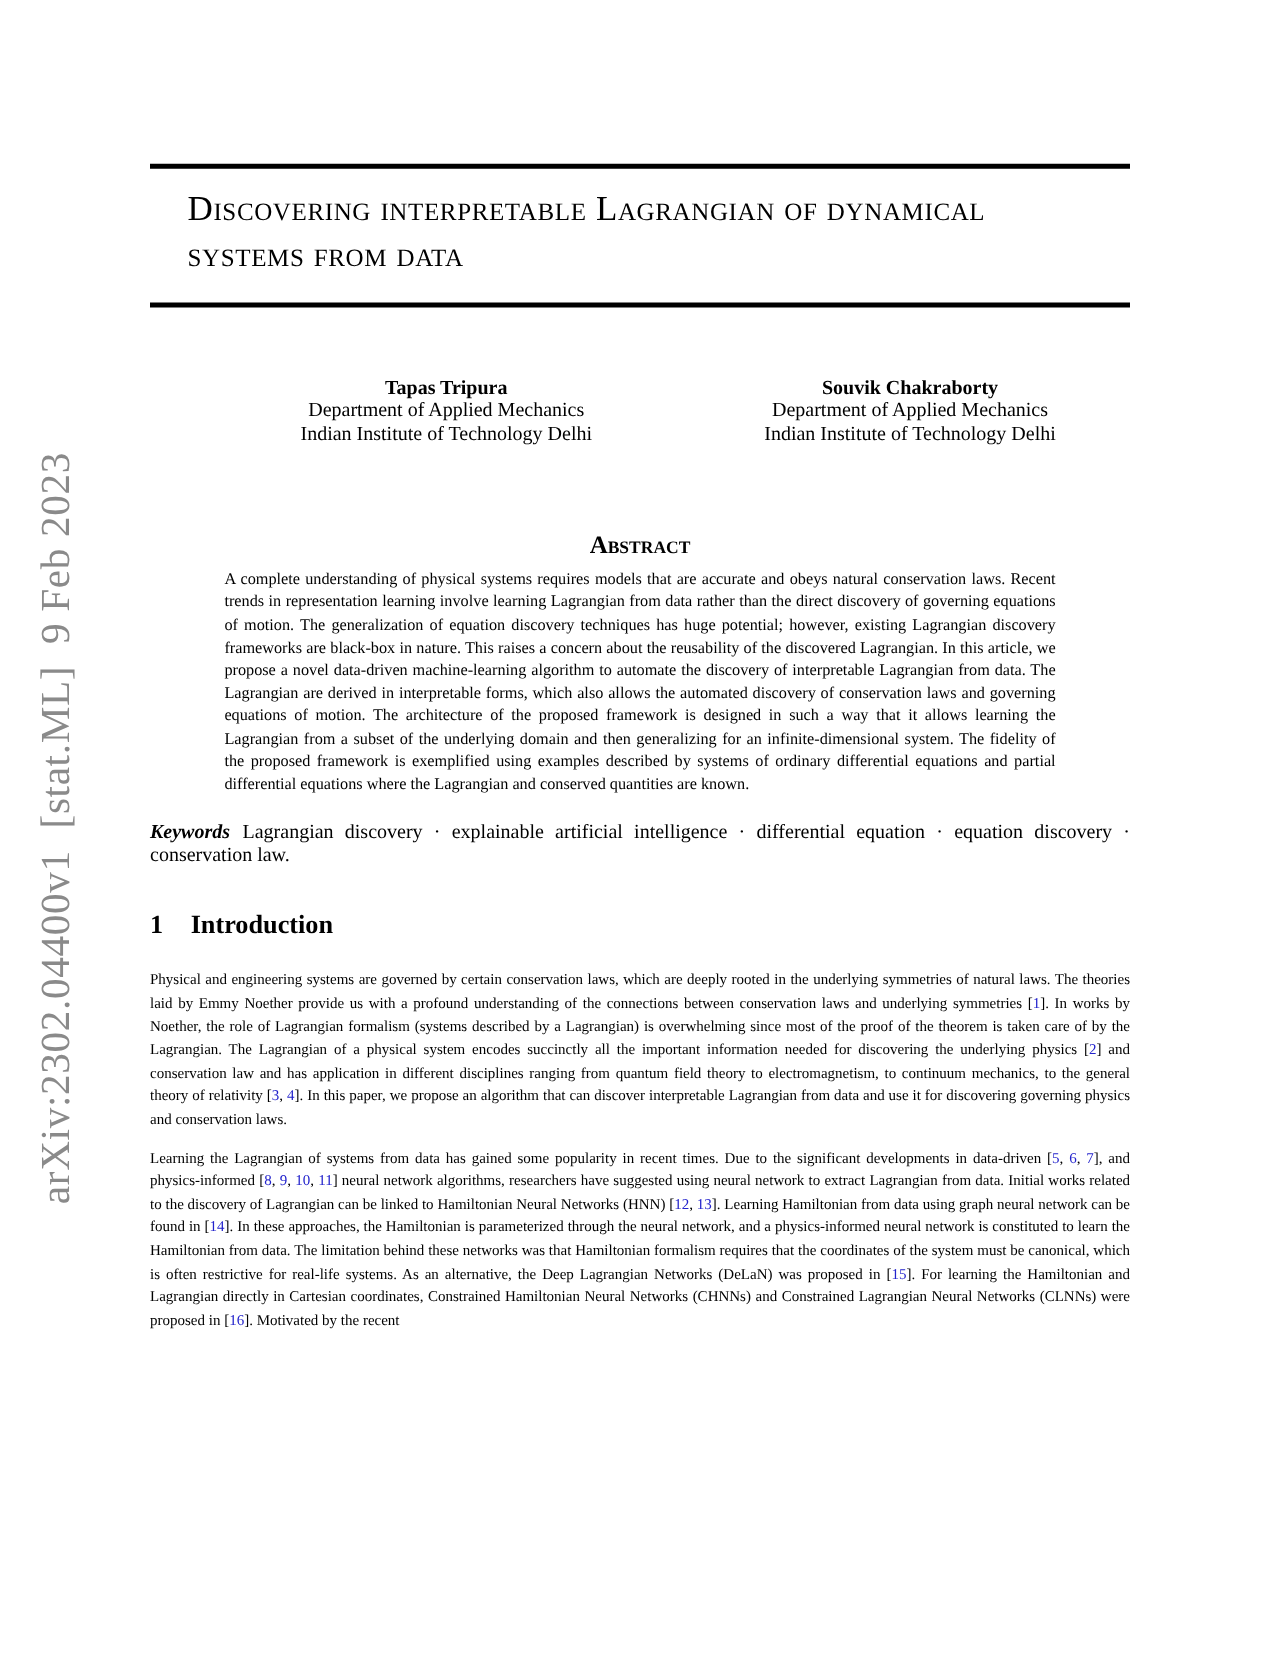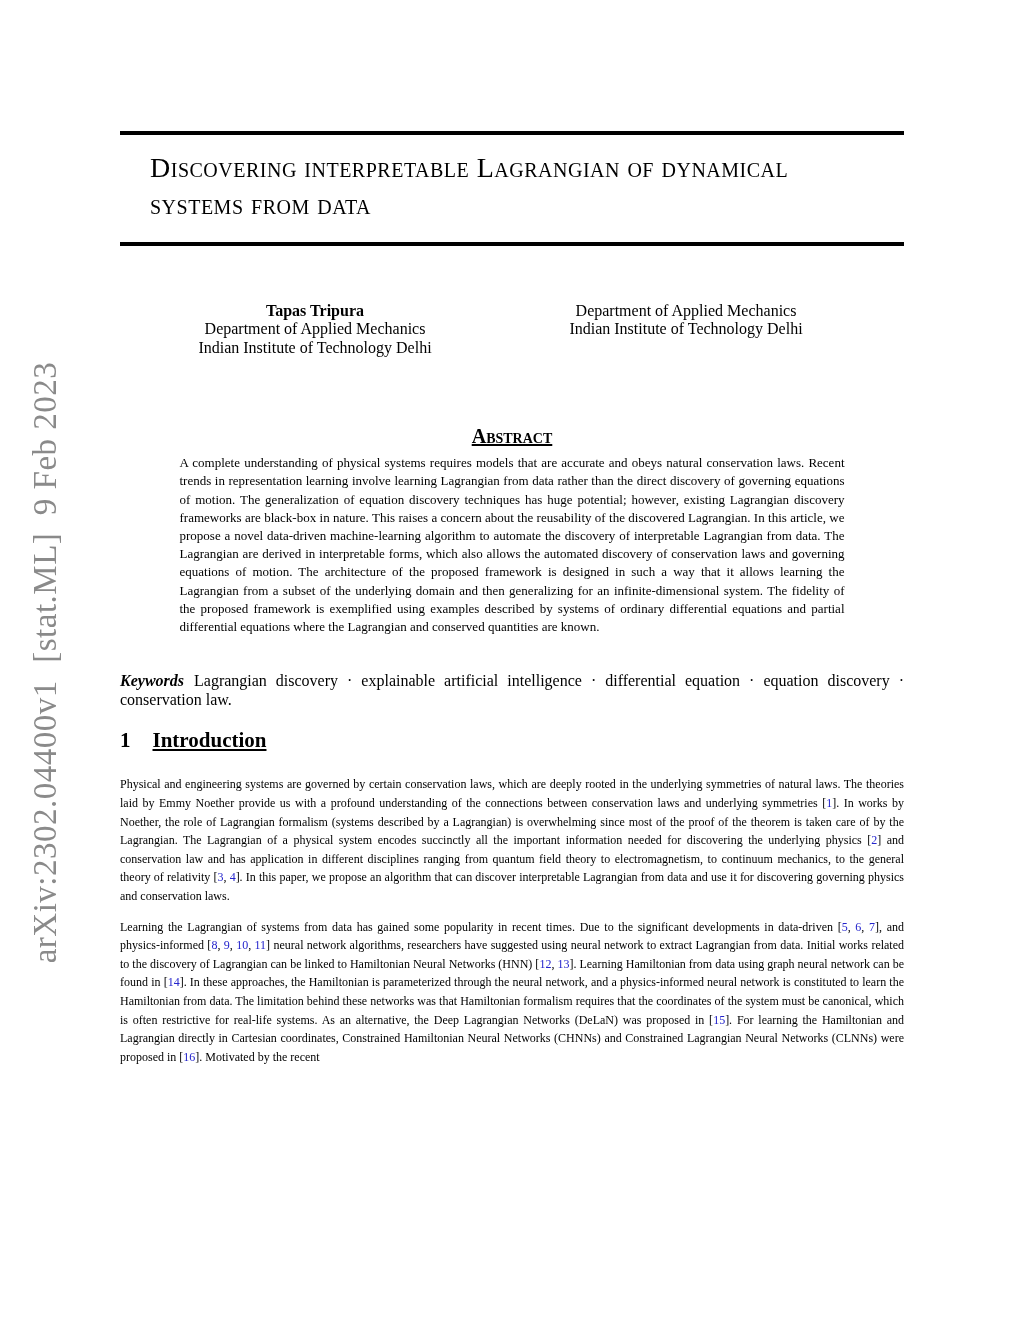--- a/index.html
+++ b/index.html
@@ -55,64 +55,62 @@
     font-variant: small-caps;
     font-size: 28px;
     line-height: 37px;
     font-weight: normal;
     letter-spacing: 0.5px;
     padding: 0 30px;
   }
   .authors-row {
     margin-top: 56px;
     display: flex;
-    justify-content: flex-start;
+    justify-content: flex-end;
   }
   .author-col { text-align: center; font-size: 16px; line-height: 18.5px; }
   .author-col.left  { width: 390px; }
   .author-col.right { width: 352px; }
   .author-name { font-weight: bold; }
   .author-email {
     font-family: "Liberation Mono", monospace;
     font-size: 14.5px;
     letter-spacing: -0.3px;
   }
   .abstract-heading {
     margin-top: 69px;
     text-align: center;
     font-variant: small-caps;
     font-weight: bold;
     font-size: 20px;
     line-height: 20px;
-    text-decoration: underline;
   }
   .abstract-text {
     margin: 8px auto 0 auto;
     width: 665px;
     font-size: 13px;
     line-height: 18.2px;
     text-align: justify;
   }
   .keywords {
-    margin-top: 36px;
+    margin-top: 21px;
     font-size: 16px;
     line-height: 18.6px;
     text-align: justify;
   }
   .keywords-label {
     font-weight: bold;
     font-style: italic;
     margin-right: 10px;
   }
   .section-heading {
-    margin-top: 19px;
+    margin-top: 33px;
     font-size: 21px;
     line-height: 24px;
     font-weight: bold;
-    text-decoration: underline;
   }
   .section-number { display: inline-block; margin-right: 22px; }
   .body-para {
     margin-top: 23px;
     font-size: 12px;
     line-height: 18.6px;
     text-align: justify;
   }
   .body-para + .body-para { margin-top: 4px; }
   .cite {
@@ -138,20 +136,21 @@
     <div class="rule rule-bottom"></div>
 
     <div class="authors-row">
       <div class="author-col left">
         <div class="author-name">Tapas Tripura</div>
         <div>Department of Applied Mechanics</div>
         <div>Indian Institute of Technology Delhi</div>
         <div></div>
       </div>
       <div class="author-col right">
+        <div class="author-name">Souvik Chakraborty</div>
         <div>Department of Applied Mechanics</div>
         <div>Indian Institute of Technology Delhi</div>
       </div>
     </div>
 
     <div class="abstract-heading">Abstract</div>
 
     <div class="abstract-text">A complete understanding of physical systems requires models that are accurate and obeys natural conservation laws. Recent trends in representation learning involve learning Lagrangian from data rather than the direct discovery of governing equations of motion. The generalization of equation discovery techniques has huge potential; however, existing Lagrangian discovery frameworks are black-box in nature. This raises a concern about the reusability of the discovered Lagrangian. In this article, we propose a novel data-driven machine-learning algorithm to automate the discovery of interpretable Lagrangian from data. The Lagrangian are derived in interpretable forms, which also allows the automated discovery of conservation laws and governing equations of motion. The architecture of the proposed framework is designed in such a way that it allows learning the Lagrangian from a subset of the underlying domain and then generalizing for an infinite-dimensional system. The fidelity of the proposed framework is exemplified using examples described by systems of ordinary differential equations and partial differential equations where the Lagrangian and conserved quantities are known.</div>
 
     <div class="keywords">

